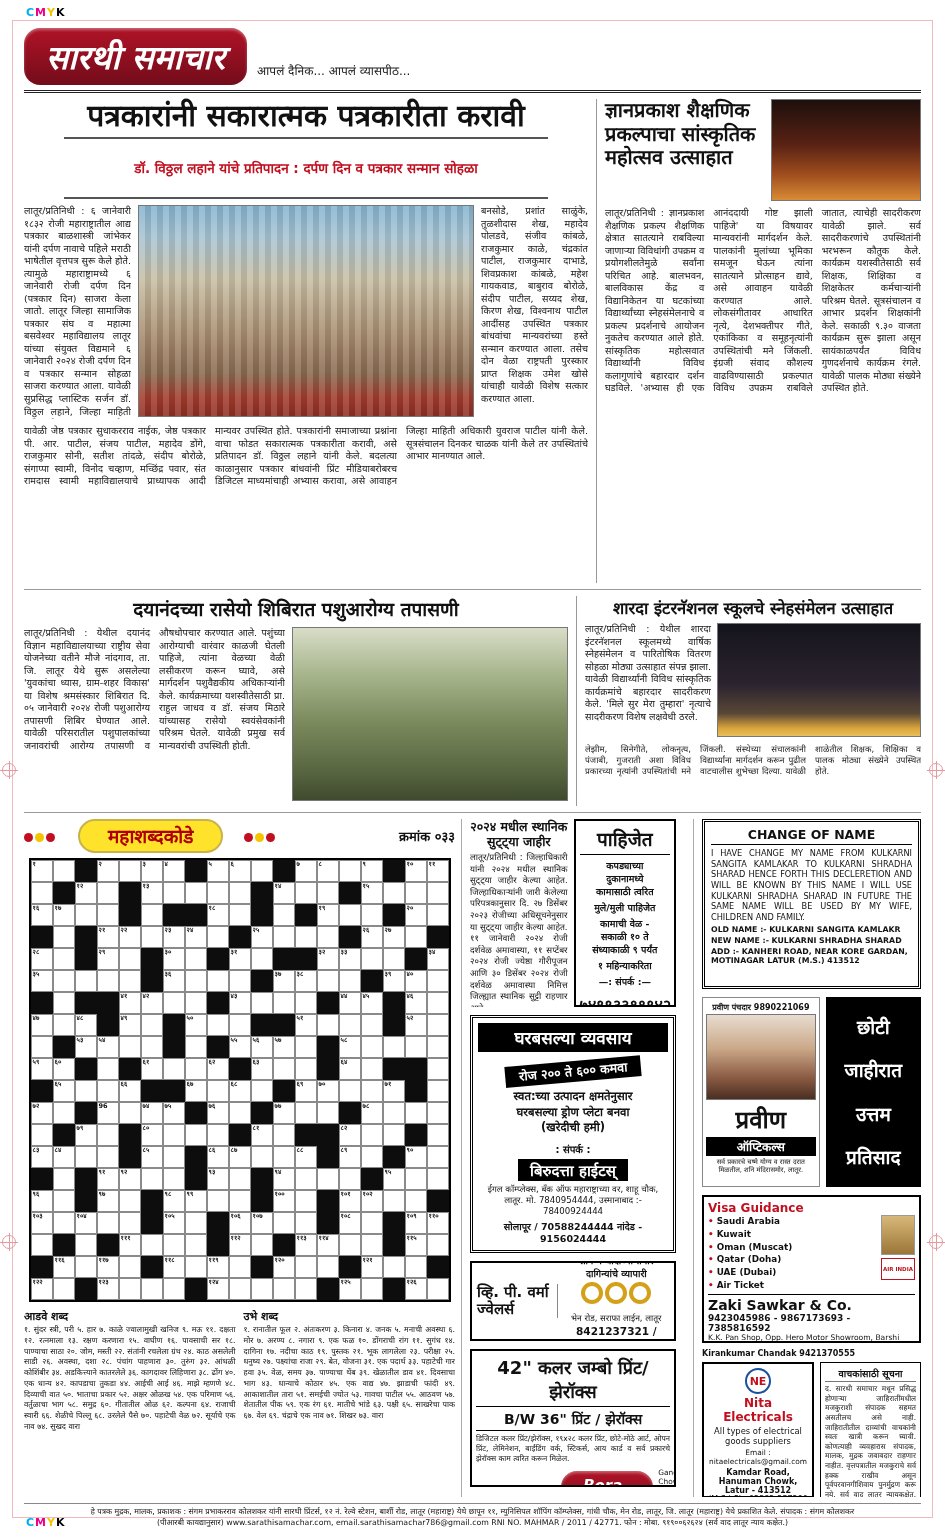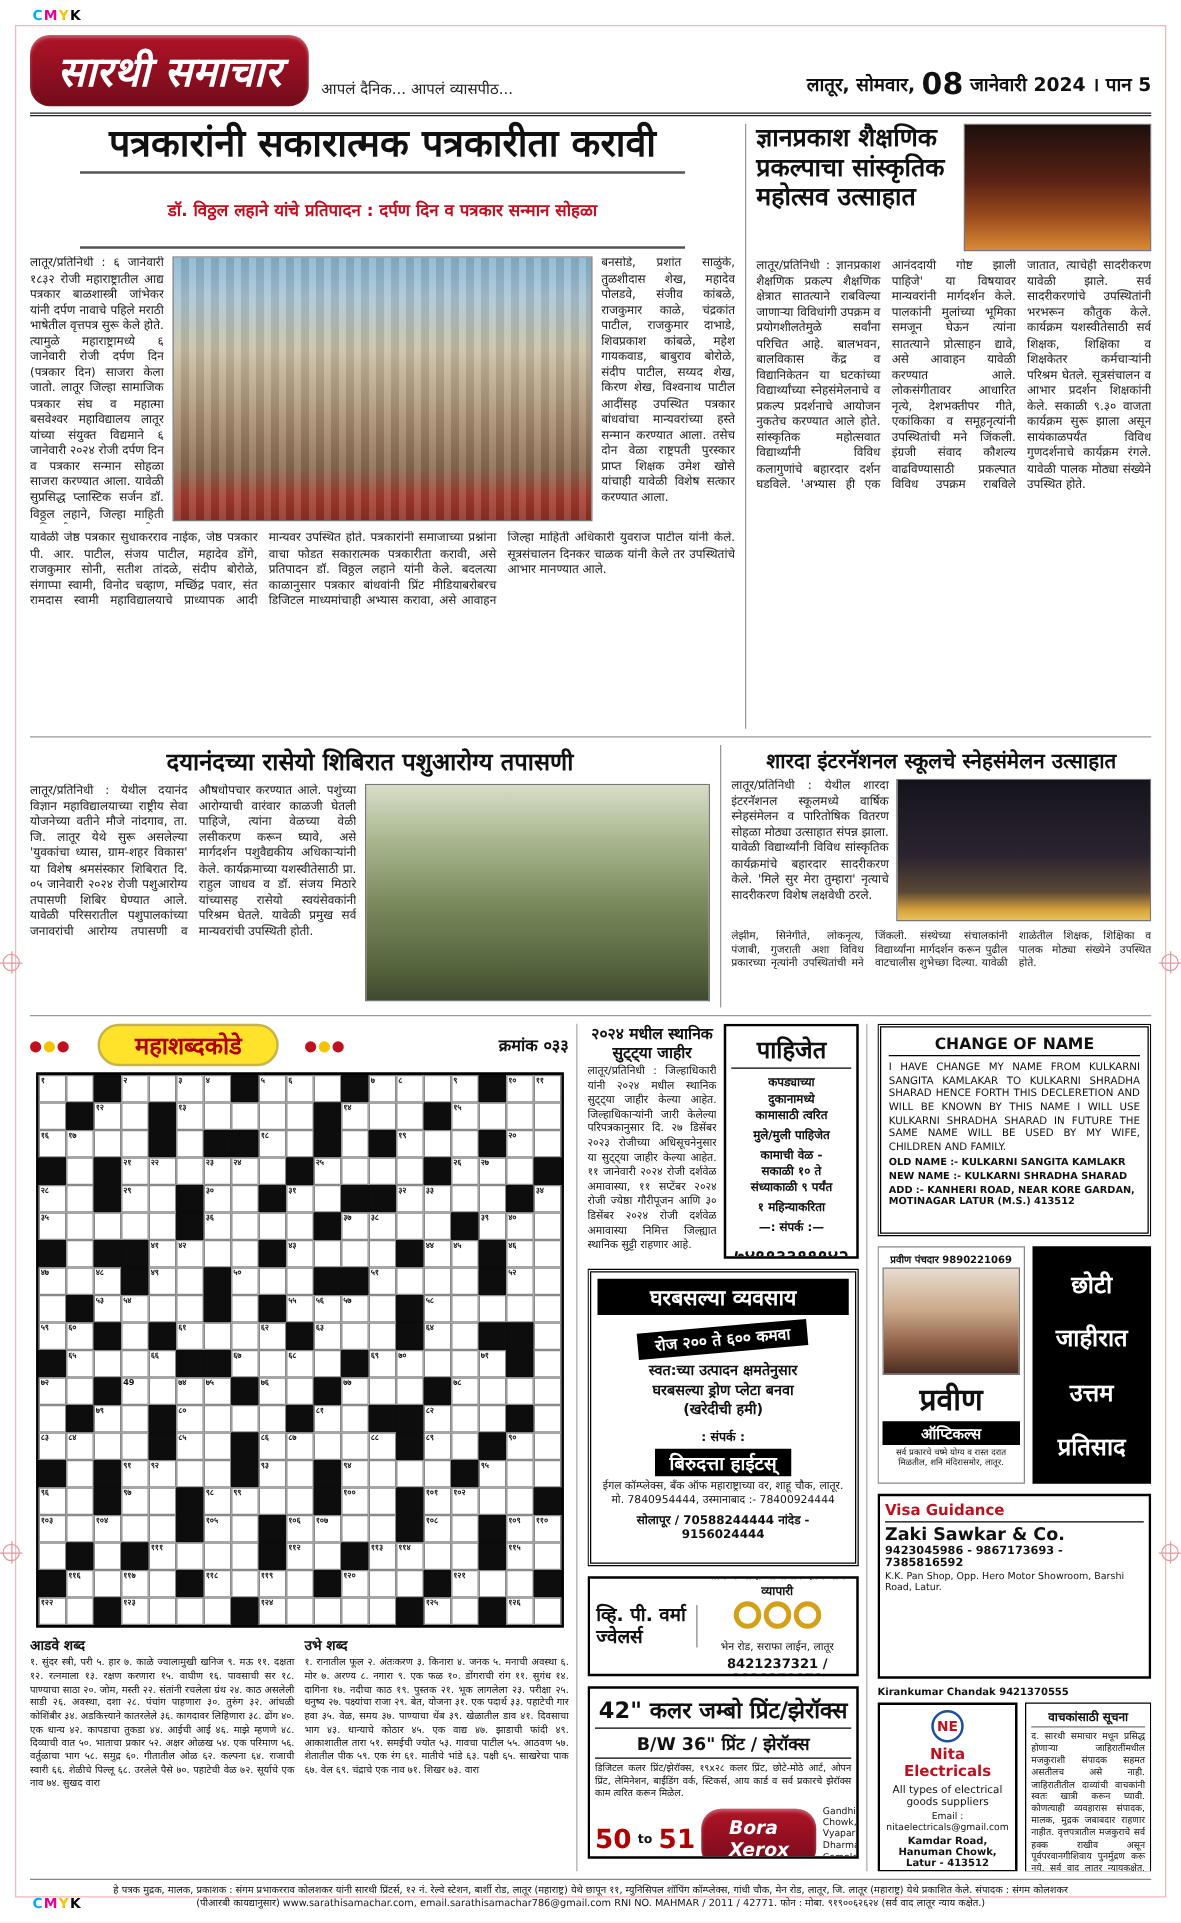--- a/index.html
+++ b/index.html
@@ -55,21 +55,21 @@
   .story3 h2{font-size:19px;font-weight:800;text-align:center;margin-bottom:5px}
   .s3row{display:flex;gap:7px;height:176px;overflow:hidden}
   .story4{flex:1;border-left:1px solid #999;padding-left:8px}
   .story4 h2{font-size:16.5px;font-weight:800;text-align:center;margin-bottom:4px}
   .s4row{display:flex;gap:6px;height:116px;overflow:hidden}
   .story4 .cols3{height:62px;margin-top:5px;font-size:8.5px}
 
   
   .band3{display:flex;gap:8px;margin-top:6px;height:678px}
   .colA{width:438px;border-right:1px solid #aaa;padding-right:6px}
-  .colB{width:224px;border-right:1px solid #aaa;padding-right:6px;overflow:hidden}
+  .colB{width:224px;border-right:1px solid #aaa;padding-right:17px;overflow:hidden}
   .colC{flex:1;overflow:hidden}
 
   
   .cw-head{display:flex;align-items:center;gap:21px;margin-bottom:5px}
   .dot{width:9px;height:9px;border-radius:50%;display:inline-block;margin-right:2px}
   .dot.r{background:#c01020}.dot.g{background:#f4c400}
   .cw-pill{background:#ffe32b;border:2px solid #c9b24a;border-radius:18px;color:#b00000;
            font-weight:800;font-size:19px;padding:2px 28px}
   .cw-no{margin-left:auto;font-weight:bold;font-size:13px}
   .cw-grid{display:grid;border:2px solid #000;width:max-content;margin:0 auto;background:#000;gap:0}
@@ -174,23 +174,20 @@
   </div>
   <div class="cmyk" style="top:1516px">
     <span class="c">C</span><span class="m">M</span><span class="y">Y</span><span class="k">K</span>
   </div>
 
   <div class="content">
 
     <header class="masthead">
       <div class="brand">सारथी समाचार</div>
       <div class="tagline">आपलं दैनिक... आपलं व्यासपीठ...</div>
-      <div class="dateline">
-        <span>लातूर, सोमवार, </span><span class="big">08</span><span> जानेवारी 2024 । पान 5</span>
-      </div>
     </header>
 
     <div class="band1">
       <section class="lead">
         <h1>पत्रकारांनी सकारात्मक पत्रकारीता करावी</h1>
         <div class="subhead">डॉ. विठ्ठल लहाने यांचे प्रतिपादन : दर्पण दिन व पत्रकार सन्मान सोहळा</div>
         <div class="lead-mid">
           <p class="tcol bodytext">लातूर/प्रतिनिधी : ६ जानेवारी १८३२ रोजी महाराष्ट्रातील आद्य पत्रकार बाळशास्त्री जांभेकर यांनी दर्पण नावाचे पहिले मराठी भाषेतील वृत्तपत्र सुरू केले होते. त्यामुळे महाराष्ट्रामध्ये ६ जानेवारी रोजी दर्पण दिन (पत्रकार दिन) साजरा केला जातो. लातूर जिल्हा सामाजिक पत्रकार संघ व महात्मा बसवेश्वर महाविद्यालय लातूर यांच्या संयुक्त विद्यमाने ६ जानेवारी २०२४ रोजी दर्पण दिन व पत्रकार सन्मान सोहळा साजरा करण्यात आला. यावेळी सुप्रसिद्ध प्लास्टिक सर्जन डॉ. विठ्ठल लहाने, जिल्हा माहिती अधिकारी युवराज पाटील, प्राचार्य संजय गव्हाणे, उपप्राचार्य राजकुमार लखादिवे यांच्या शुभहस्ते बाळशास्त्री जांभेकर यांच्या प्रतिमेचे पूजन व अभिवादन करून कार्यक्रमाची सुरुवात करण्यात आली. व पत्रकार दिनानिमित्त पत्रकार बांधवांचा सन्मानपत्र, गुलाबपुष्प व ग्रंथ देऊन सन्मान करण्यात आला.</p>
           <div class="photo ph-crowd" style="width:336px;height:212px"></div>
           <p class="tcol bodytext">बनसोडे, प्रशांत साळुंके, तुळशीदास शेख, महादेव पोलडवे, संजीव कांबळे, राजकुमार काळे, चंद्रकांत पाटील, राजकुमार दाभाडे, शिवप्रकाश कांबळे, महेश गायकवाड, बाबुराव बोरोळे, संदीप पाटील, सय्यद शेख, किरण शेख, विश्वनाथ पाटील आदींसह उपस्थित पत्रकार बांधवांचा मान्यवरांच्या हस्ते सन्मान करण्यात आला. तसेच दोन वेळा राष्ट्रपती पुरस्कार प्राप्त शिक्षक उमेश खोसे यांचाही यावेळी विशेष सत्कार करण्यात आला.</p>
@@ -586,21 +583,21 @@
               <span class="cw-num">७१</span>
             </div>
             <div class="cw-cell black"></div>
             <div class="cw-cell"></div>
             <div class="cw-cell">
               <span class="cw-num">७२</span>
             </div>
             <div class="cw-cell"></div>
             <div class="cw-cell black"></div>
             <div class="cw-cell">
-              <span class="cw-num">49</span>
+              <span class="cw-num">96</span>
             </div>
             <div class="cw-cell"></div>
             <div class="cw-cell">
               <span class="cw-num">७४</span>
             </div>
             <div class="cw-cell">
               <span class="cw-num">७५</span>
             </div>
             <div class="cw-cell black"></div>
             <div class="cw-cell">
@@ -959,20 +956,34 @@
           <div class="chhoti">
             <span>छोटी</span>
             <span>जाहीरात</span>
             <span>उत्तम</span>
             <span>प्रतिसाद</span>
           </div>
         </div>
 
         <div class="visa">
           <h3>Visa Guidance</h3>
+          <div class="vrow">
+            <ul>
+              <li>Saudi Arabia</li>
+              <li>Kuwait</li>
+              <li>Oman (Muscat)</li>
+              <li>Qatar (Doha)</li>
+              <li>UAE (Dubai)</li>
+              <li>Air Ticket</li>
+            </ul>
+            <div>
+              <div class="vimg"></div>
+              <div class="vair">AIR INDIA</div>
+            </div>
+          </div>
           <div class="comp">Zaki Sawkar &amp; Co.</div>
           <div class="phs">9423045986 - 9867173693 - 7385816592</div>
           <div class="vaddr">K.K. Pan Shop, Opp. Hero Motor Showroom, Barshi Road, Latur.</div>
 
         </div>
 
         <div class="kirline">Kirankumar Chandak  9421370555</div>
 
         <div class="rowC4">
           <div class="nita">

